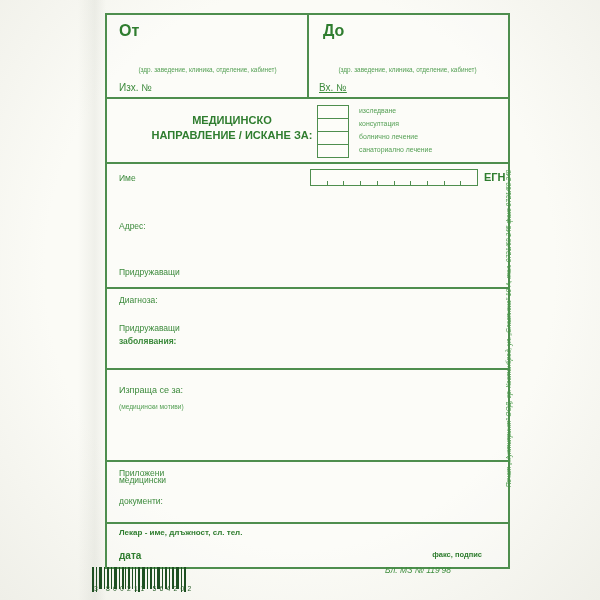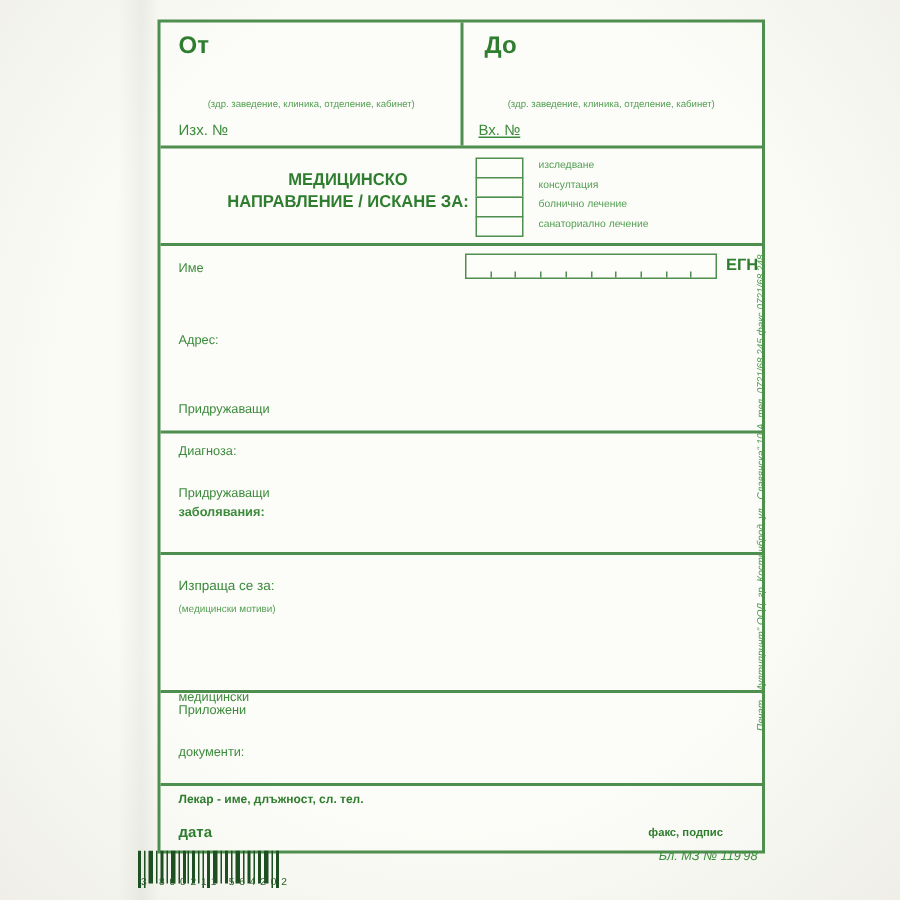--- a/index.html
+++ b/index.html
@@ -45,21 +45,21 @@
     position:absolute;left:276px;top:322px;width:470px;height:13px;
     transform:rotate(-90deg);transform-origin:center;
     font-size:6.6px;font-style:italic;color:#4a9a4a;text-align:center;white-space:nowrap;
   }
   .barcode{position:absolute;left:92px;top:567px;}
   .barcode-digits{
     position:absolute;left:94px;top:585px;width:100px;
     font-size:6.8px;letter-spacing:3.2px;color:#2a5f2a;white-space:nowrap;
   }
   .formnum{
-    position:absolute;left:385px;top:565px;width:120px;text-align:right;
+    position:absolute;left:385px;top:565px;width:120px;text-align:left;
     font-size:8.5px;font-style:italic;color:#3f8e3f;
   }
   .docline{position:absolute;color:#3c8a3c;font-size:8.5px;}
 </style>
 </head>
 <body>
 
 <div class="crease"></div>
 
 <div class="form">
@@ -112,21 +112,21 @@
   <div class="lbl" style="left:12px;top:252px;">Придружаващи</div>
 
   <div class="lbl" style="left:12px;top:280px;text-align:center;">Диагноза:</div>
   <div class="lbl" style="left:12px;top:308px;">Придружаващи</div>
   <div class="lbl" style="left:12px;top:321px;font-weight:bold;">заболявания:</div>
 
   <div class="lbl" style="left:12px;top:370px;font-size:9px;">Изпраща се за:</div>
   <div class="small-cap" style="left:12px;top:388px;">(медицински мотиви)</div>
 
   <div class="docline" style="left:12px;top:453px;">Приложени</div>
-  <div class="docline" style="left:12px;top:444px;">медицински</div>
+  <div class="docline" style="left:12px;top:460px;">медицински</div>
   <div class="docline" style="left:12px;top:481px;text-align:right;">документи:</div>
 
   <div class="lbl bold" style="left:12px;top:513px;font-size:8px;">Лекар - име, длъжност, сл. тел.</div>
   <div class="lbl bold" style="left:12px;top:535px;font-size:10px;">дата</div>
   <div class="lbl bold" style="right:26px;top:535px;font-size:7.5px;">факс, подпис</div>
 </div>
 
 <div class="sidenote">Печат „Мултипринт" ООД, гр. Костинброд, ул. „Славянска" 10-А,  тел. 0721/68 245   факс 0721/68 248</div>
 
 <div class="barcode">

